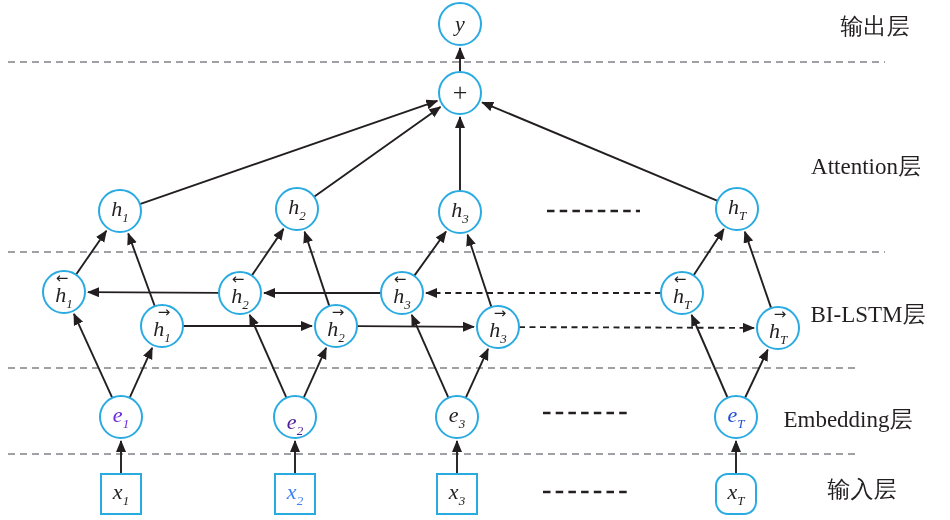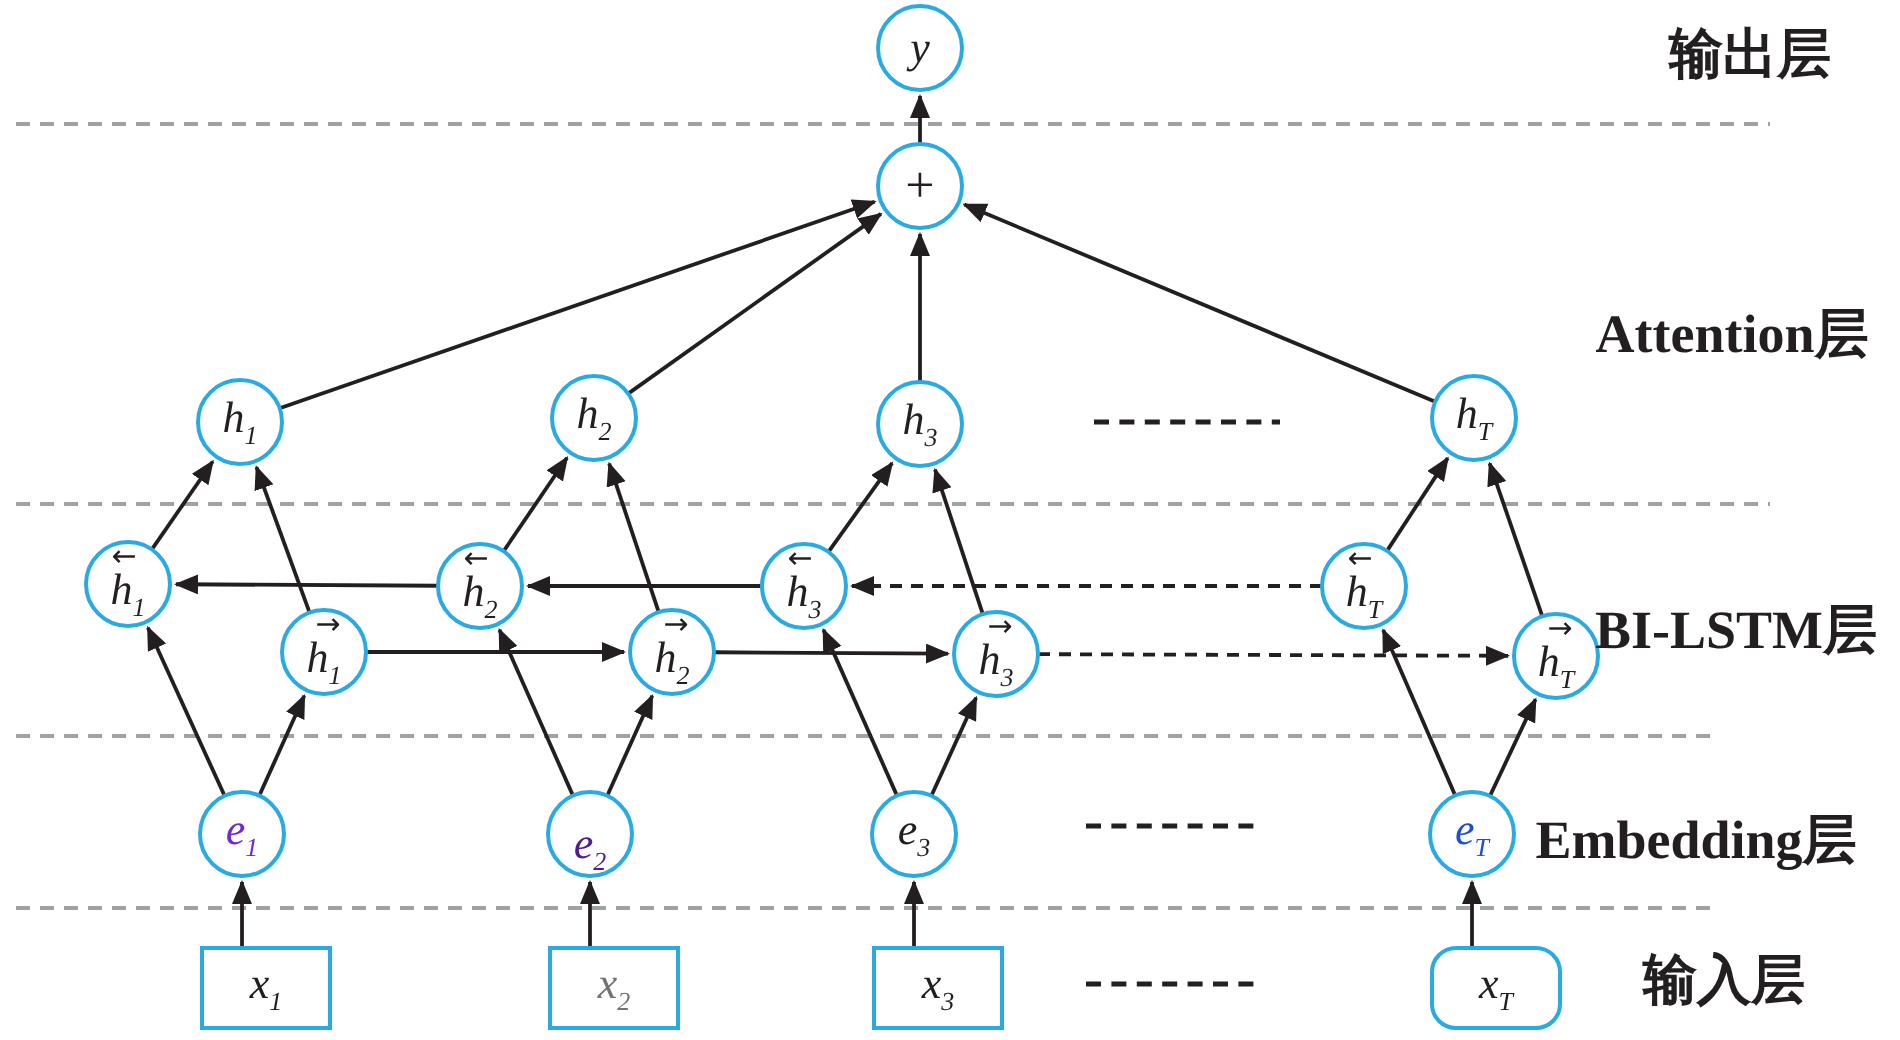--- a/index.html
+++ b/index.html
@@ -7,31 +7,31 @@
     position:relative;width:950px;height:520px;background:#ffffff;overflow:hidden;
     font-family:"Liberation Serif","DejaVu Serif",serif;color:#231F20;
   }
   #edge-svg{position:absolute;left:0;top:0;width:950px;height:520px;}
   #nodes-layer,#labels-layer{position:absolute;left:0;top:0;width:100%;height:100%;pointer-events:none;}
   .node{
     position:absolute;display:flex;flex-direction:column;align-items:center;justify-content:center;
     background:#ffffff;box-sizing:border-box;
   }
   .node.circle{width:44px;height:44px;border:2px solid #29ABE2;border-radius:50%;}
-  .node.square{width:66px;height:42px;border:2px solid #29ABE2;}
+  .node.square{width:42px;height:42px;border:2px solid #29ABE2;}
   .vec{
     font-family:"DejaVu Sans",sans-serif;font-style:normal;
     font-size:15px;height:8px;line-height:8px;margin-bottom:2px;
   }
   .lbl{font-style:italic;font-size:22px;line-height:22px;white-space:nowrap;}
   .lbl .sub{font-size:13px;vertical-align:-6px;line-height:13px;}
   .node.op .lbl{font-style:normal;font-size:26px;line-height:24px;}
   .layer-label{
     position:absolute;transform:translate(-50%,-50%);
-    font-size:27px;line-height:26px;white-space:nowrap;font-weight:bold;
+    font-size:23px;line-height:26px;white-space:nowrap;
   }
 </style>
 </head>
 <body>
 
 <div id="stage">
   <svg id="edge-svg" width="950" height="520" viewBox="0 0 950 520">
     <defs>
       <marker id="arrow" markerUnits="userSpaceOnUse" markerWidth="14" markerHeight="12" refX="11" refY="5" orient="auto">
         <path d="M0,0 L12,5 L0,10 Z" fill="#231F20"></path>
@@ -141,21 +141,21 @@
       </div>
       <div class="node circle" style="left: 435px; top: 395px; border-color: rgb(41, 171, 226); color: rgb(35, 31, 32); align-items: center;">
         <span class="lbl"><span>e</span><span class="sub">3</span></span>
       </div>
       <div class="node circle" style="left: 714px; top: 395px; border-color: rgb(41, 171, 226); color: #1d4ed8;">
         <span class="lbl"><span>e</span><span class="sub">T</span></span>
       </div>
       <div class="node square" style="left: 100px; top: 473px; border-color: rgb(41, 171, 226); color: rgb(35, 31, 32);">
         <span class="lbl"><span>x</span><span class="sub">1</span></span>
       </div>
-      <div class="node square" style="left: 274px; top: 473px; border-color: rgb(41, 171, 226); color: #737373;">
+      <div class="node square" style="left: 274px; top: 473px; border-color: rgb(41, 171, 226); color: #3b82f6;">
         <span class="lbl"><span>x</span><span class="sub">2</span></span>
       </div>
       <div class="node square" style="left: 436px; top: 473px; border-color: rgb(41, 171, 226); color: rgb(35, 31, 32);">
         <span class="lbl"><span>x</span><span class="sub">3</span></span>
       </div>
       <div class="node square" style="left: 715px; top: 473px; border-color: rgb(41, 171, 226); color: rgb(35, 31, 32); border-radius: 13px;">
         <span class="lbl"><span>x</span><span class="sub">T</span></span>
       </div>
     </div>
   <div id="labels-layer">

